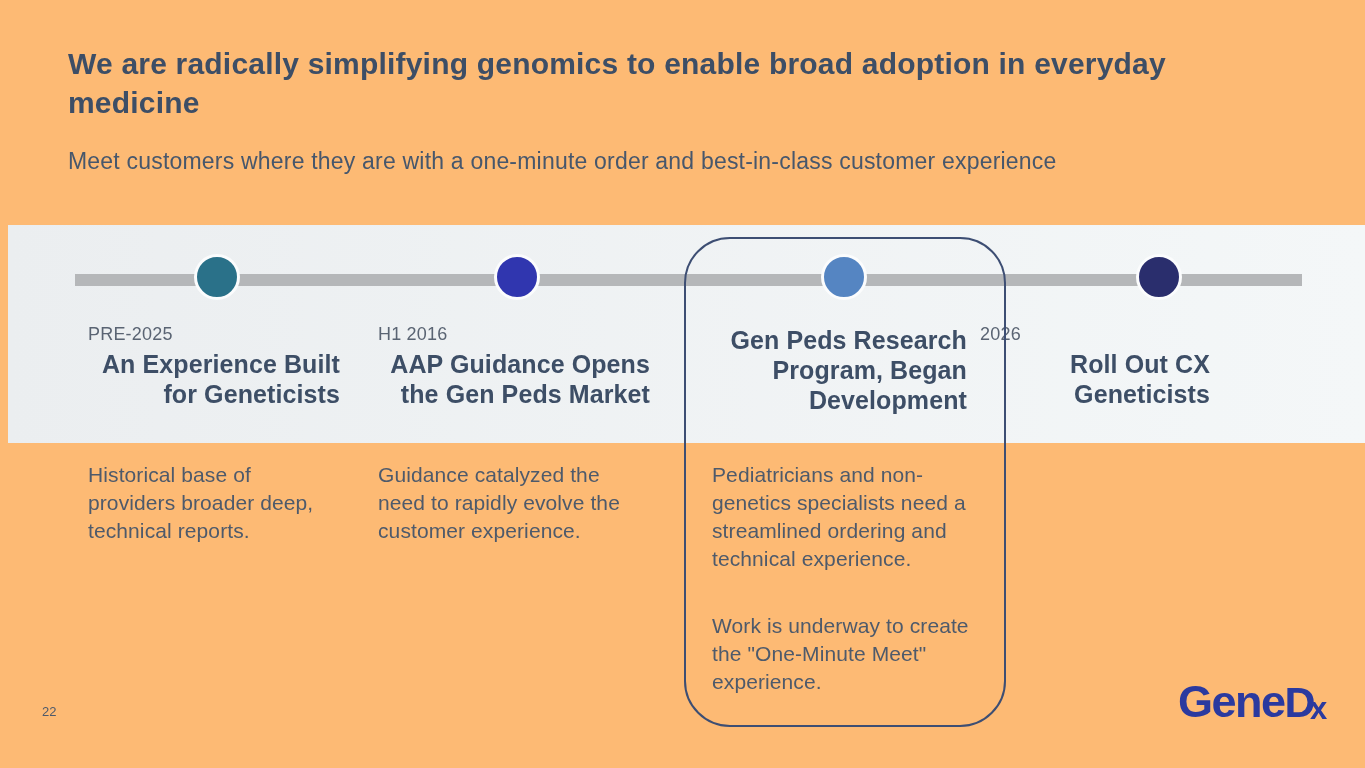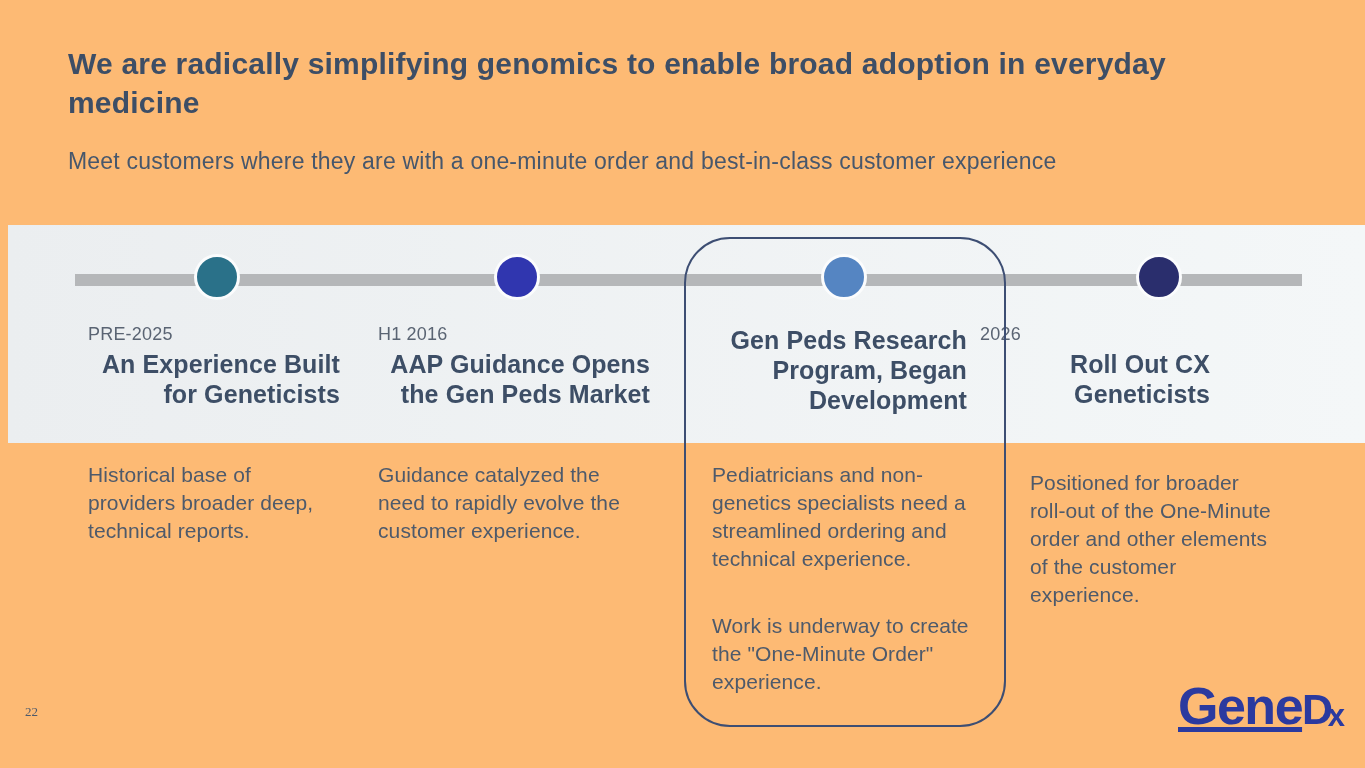--- a/index.html
+++ b/index.html
@@ -97,35 +97,34 @@
     left: 684px;
     top: 237px;
     width: 322px;
     height: 490px;
     border: 2px solid #3d4e73;
     border-radius: 46px;
     pointer-events: none;
   }
   .page-number {
     position: absolute;
-    left: 25px;
+    left: 42px;
     top: 704px;
     font-size: 13px;
     color: #4e5a6b;
-    font-family: Liberation Serif, serif;
   }
   .logo {
     position: absolute;
     left: 1178px;
     top: 676px;
     font-weight: bold;
     color: #2b3a9f;
     white-space: nowrap;
   }
-  .logo .logo-gene { font-size: 52px; letter-spacing: -1.5px; text-decoration: underline; }
+  .logo .logo-gene { font-size: 45px; letter-spacing: -1.5px; }
   .logo .logo-d    { font-size: 43px; letter-spacing: -1.5px; }
   .logo .logo-x {
     font-size: 31px;
     position: relative;
     top: 2px;
     left: -4px;
   }
 </style>
 </head>
 <body>
@@ -162,24 +161,21 @@
   </div>
 
   <div class="col-body col-body-0">
     <p>Historical base of providers broader deep, technical reports.</p>
   </div>
   <div class="col-body col-body-1">
     <p>Guidance catalyzed the need to rapidly evolve the customer experience.</p>
   </div>
   <div class="col-body col-body-2">
     <p>Pediatricians and non-genetics specialists need a streamlined ordering and technical experience.</p>
-    <p>Work is underway to create the "One-Minute Order" experience.</p>
-  </div>
-  <div class="col-body col-body-3">
-    <p>Positioned for broader roll-out of the One-Minute order and other elements of the customer experience.</p>
+    <p>Work is underway to create the "One-Minute Meet" experience.</p>
   </div>
 
   <div class="highlight-box"></div>
 
   <div class="page-number">22</div>
 
   <div class="logo">
     <span class="logo-gene">Gene</span><span class="logo-d">D</span><span class="logo-x">x</span>
   </div>
 

